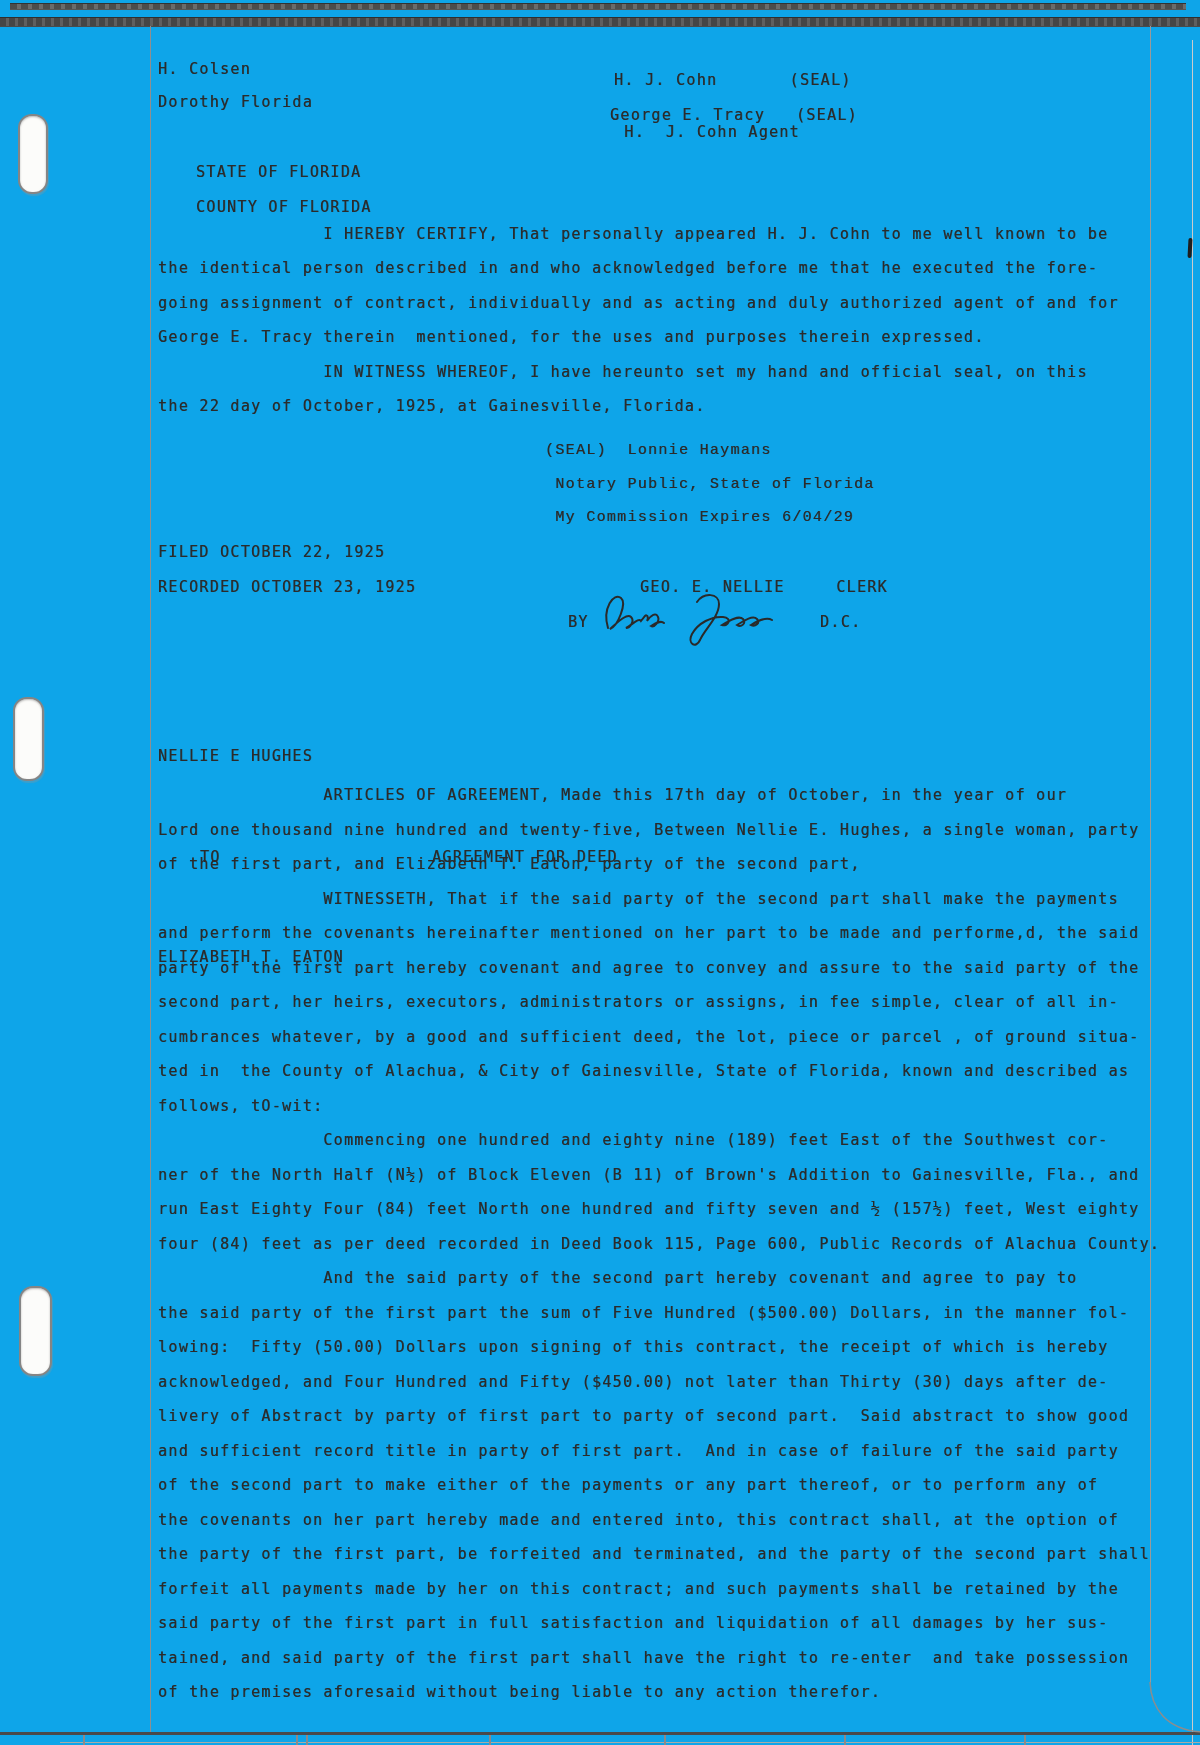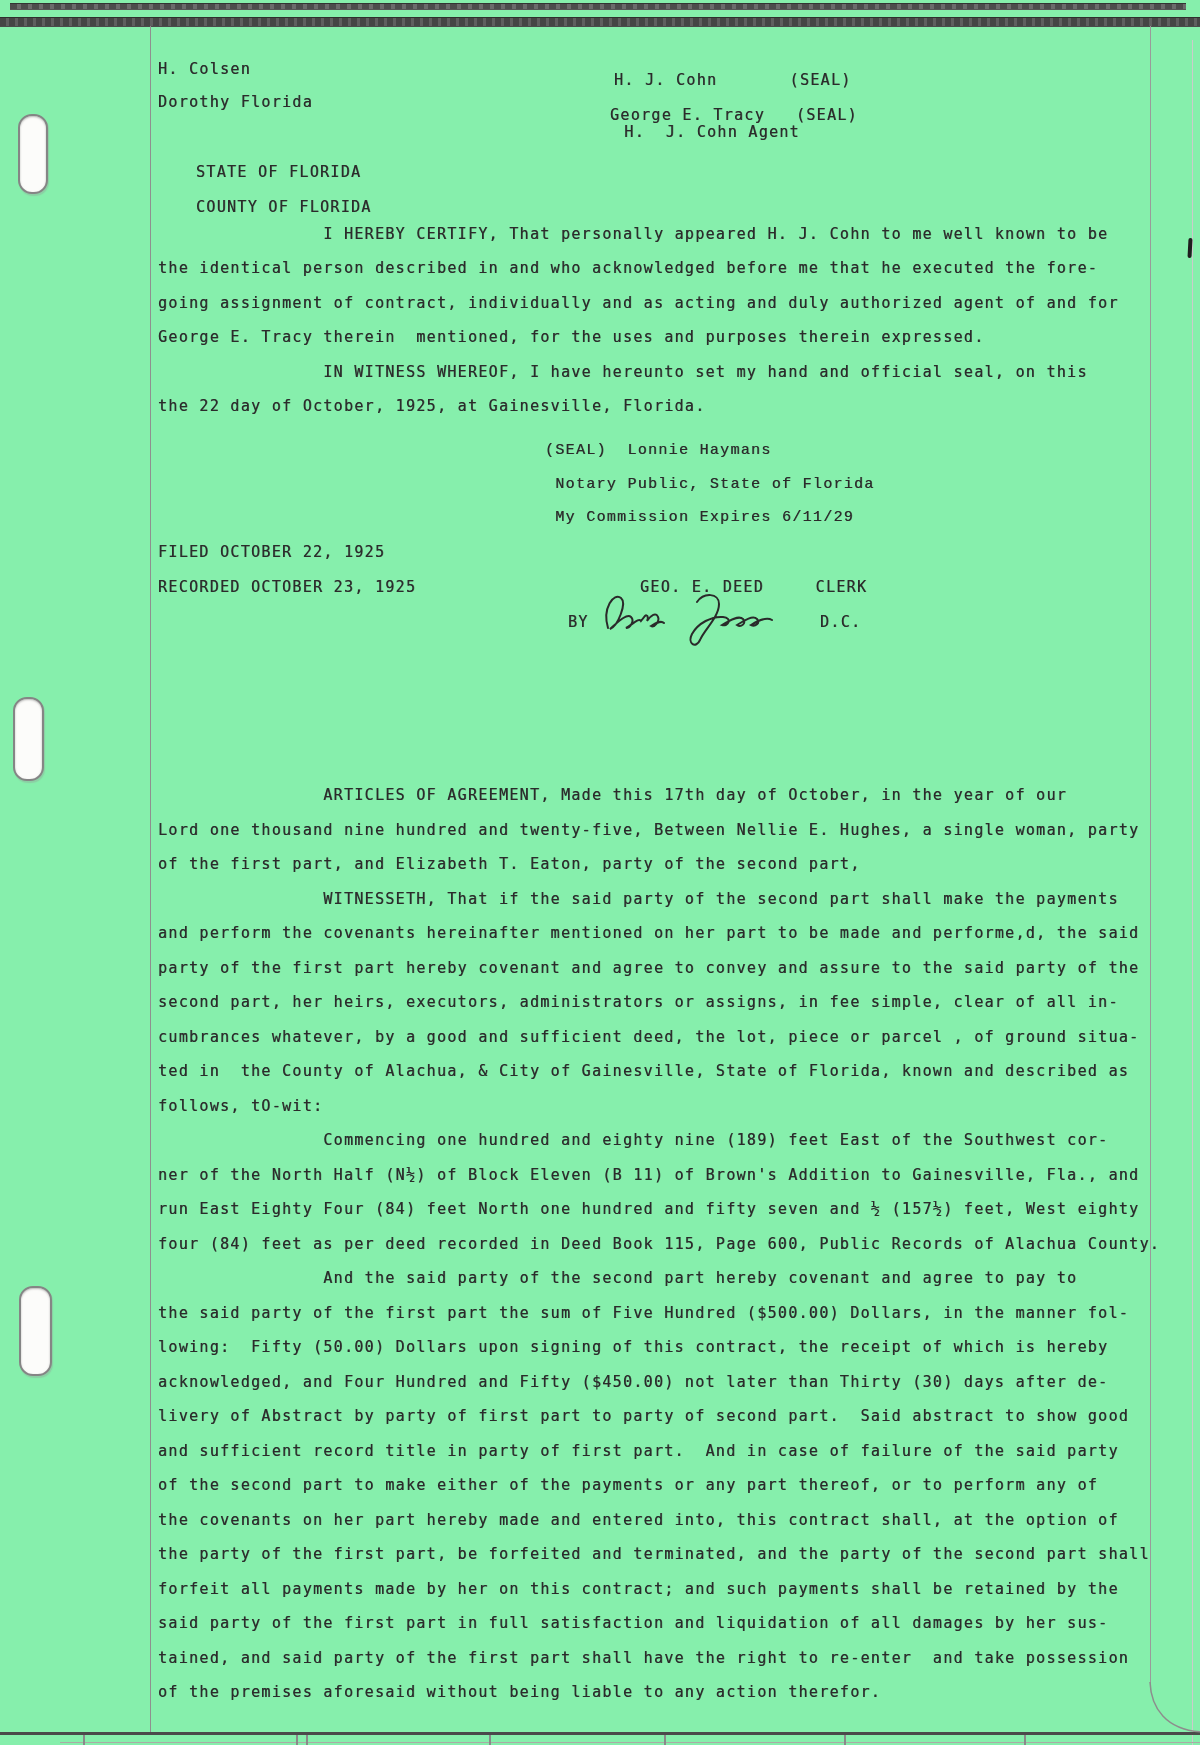--- a/index.html
+++ b/index.html
@@ -5,21 +5,21 @@
   html,body{margin:0;padding:0;}
   body{
     width:1200px;height:1745px;
     background:#f4f4f2;
     font-family:"DejaVu Sans Mono","Liberation Mono",monospace;
     overflow:hidden;
     position:relative;
   }
   .page{
     position:absolute;left:0;top:0;width:1200px;height:1745px;
-    background:#86efac;
+    background:#0ea5e9;
     color:#2b2b2b;
   }
   
   .tblock{position:absolute;white-space:pre;font-size:15px;letter-spacing:1.3px;
           line-height:34.4px;color:#2b2b2b;text-shadow:0.5px 0 rgba(45,45,45,0.65);}
   .tline{white-space:pre;}
   
   .band{position:absolute;left:0;right:0;}
   .band1{top:3px;height:5px;left:10px;right:14px;
          background:repeating-linear-gradient(90deg,#4c4c4c 0 7px,#6b6b6b 7px 11px);
@@ -86,34 +86,42 @@
   <div class="tblock b-witness"><div class="tline">H. Colsen</div><div class="tline">Dorothy Florida</div></div>
 
   <div class="tblock b-sig1">H. J. Cohn       (SEAL)</div>
   <div class="tblock b-sig2">George E. Tracy   (SEAL)</div>
   <div class="tblock b-sig3"> H.  J. Cohn Agent</div>
 
   <div class="tblock b-venue"><div class="tline">STATE OF FLORIDA</div><div class="tline">COUNTY OF FLORIDA</div></div>
 
   <div class="tblock b-cert"><div class="tline">                I HEREBY CERTIFY, That personally appeared H. J. Cohn to me well known to be</div><div class="tline">the identical person described in and who acknowledged before me that he executed the fore-</div><div class="tline">going assignment of contract, individually and as acting and duly authorized agent of and for</div><div class="tline">George E. Tracy therein  mentioned, for the uses and purposes therein expressed.</div><div class="tline">                IN WITNESS WHEREOF, I have hereunto set my hand and official seal, on this</div><div class="tline">the 22 day of October, 1925, at Gainesville, Florida.</div></div>
 
-  <div class="tblock b-notary"><div class="tline">(SEAL)  Lonnie Haymans</div><div class="tline"> Notary Public, State of Florida</div><div class="tline"> My Commission Expires 6/11/29</div></div>
+  <div class="tblock b-notary"><div class="tline">(SEAL)  Lonnie Haymans</div><div class="tline"> Notary Public, State of Florida</div><div class="tline"> My Commission Expires 6/04/29</div></div>
 
   <div class="tblock b-filing"><div class="tline">FILED OCTOBER 22, 1925</div><div class="tline">RECORDED OCTOBER 23, 1925</div></div>
 
-  <div class="tblock b-clerk">GEO. E. DEED     CLERK</div>
+  <div class="tblock b-clerk">GEO. E. NELLIE     CLERK</div>
   <div class="tblock b-by">BY</div>
 
   <svg class="sig-svg" viewBox="0 0 210 66" fill="none">
     <title>Doris Jones</title>
     <path d="M8,42 C2,22 14,6 21,12 C27,17 18,40 10,43 C18,36 27,27 31,31 C35,35 30,42 26,42 C32,39 39,31 41,35 L45,30 C47,28 49,31 47,35 C51,29 56,26 58,31 C60,35 54,42 51,40 C56,37 61,34 64,37" stroke="#2a2a2a" stroke-width="2" stroke-linecap="round"></path>
     <path d="M97,16 C104,6 119,7 119,18 C119,31 104,44 100,54 C96,63 87,58 92,48 C98,37 112,30 123,31 C133,32 128,41 122,39 C130,34 139,29 143,33 C147,37 141,42 137,39 C145,34 153,29 157,33 C161,37 155,41 151,39 C159,34 167,31 172,34" stroke="#2a2a2a" stroke-width="2" stroke-linecap="round"></path>
   </svg>
   <div class="tblock b-dc">D.C.</div>
 
+  <div class="tblock b-caption">
+    <div class="tline">NELLIE E HUGHES</div>
+    <div class="caption-line2">
+      <span class="caption-to">TO</span>
+      <span class="caption-title">AGREEMENT FOR DEED</span>
+    </div>
+    <div class="tline">ELIZABETH T. EATON</div>
+  </div>
 
   <div class="tblock b-main"><div class="tline">                ARTICLES OF AGREEMENT, Made this 17th day of October, in the year of our</div><div class="tline">Lord one thousand nine hundred and twenty-five, Between Nellie E. Hughes, a single woman, party</div><div class="tline">of the first part, and Elizabeth T. Eaton, party of the second part,</div><div class="tline">                WITNESSETH, That if the said party of the second part shall make the payments</div><div class="tline">and perform the covenants hereinafter mentioned on her part to be made and performe,d, the said</div><div class="tline">party of the first part hereby covenant and agree to convey and assure to the said party of the</div><div class="tline">second part, her heirs, executors, administrators or assigns, in fee simple, clear of all in-</div><div class="tline">cumbrances whatever, by a good and sufficient deed, the lot, piece or parcel , of ground situa-</div><div class="tline">ted in  the County of Alachua, &amp; City of Gainesville, State of Florida, known and described as</div><div class="tline">follows, tO-wit:</div><div class="tline">                Commencing one hundred and eighty nine (189) feet East of the Southwest cor-</div><div class="tline">ner of the North Half (N½) of Block Eleven (B 11) of Brown's Addition to Gainesville, Fla., and</div><div class="tline">run East Eighty Four (84) feet North one hundred and fifty seven and ½ (157½) feet, West eighty</div><div class="tline">four (84) feet as per deed recorded in Deed Book 115, Page 600, Public Records of Alachua County.</div><div class="tline">                And the said party of the second part hereby covenant and agree to pay to</div><div class="tline">the said party of the first part the sum of Five Hundred ($500.00) Dollars, in the manner fol-</div><div class="tline">lowing:  Fifty (50.00) Dollars upon signing of this contract, the receipt of which is hereby</div><div class="tline">acknowledged, and Four Hundred and Fifty ($450.00) not later than Thirty (30) days after de-</div><div class="tline">livery of Abstract by party of first part to party of second part.  Said abstract to show good</div><div class="tline">and sufficient record title in party of first part.  And in case of failure of the said party</div><div class="tline">of the second part to make either of the payments or any part thereof, or to perform any of</div><div class="tline">the covenants on her part hereby made and entered into, this contract shall, at the option of</div><div class="tline">the party of the first part, be forfeited and terminated, and the party of the second part shall</div><div class="tline">forfeit all payments made by her on this contract; and such payments shall be retained by the</div><div class="tline">said party of the first part in full satisfaction and liquidation of all damages by her sus-</div><div class="tline">tained, and said party of the first part shall have the right to re-enter  and take possession</div><div class="tline">of the premises aforesaid without being liable to any action therefor.</div></div>
 
   <div class="hrule-bottom"></div>
   <div class="hrule-bottom2"></div>
   <div class="tick" style="left:83px"></div>
   <div class="tick" style="left:296px"></div>
   <div class="tick" style="left:306px"></div>
   <div class="tick" style="left:489px"></div>
   <div class="tick" style="left:664px"></div>

